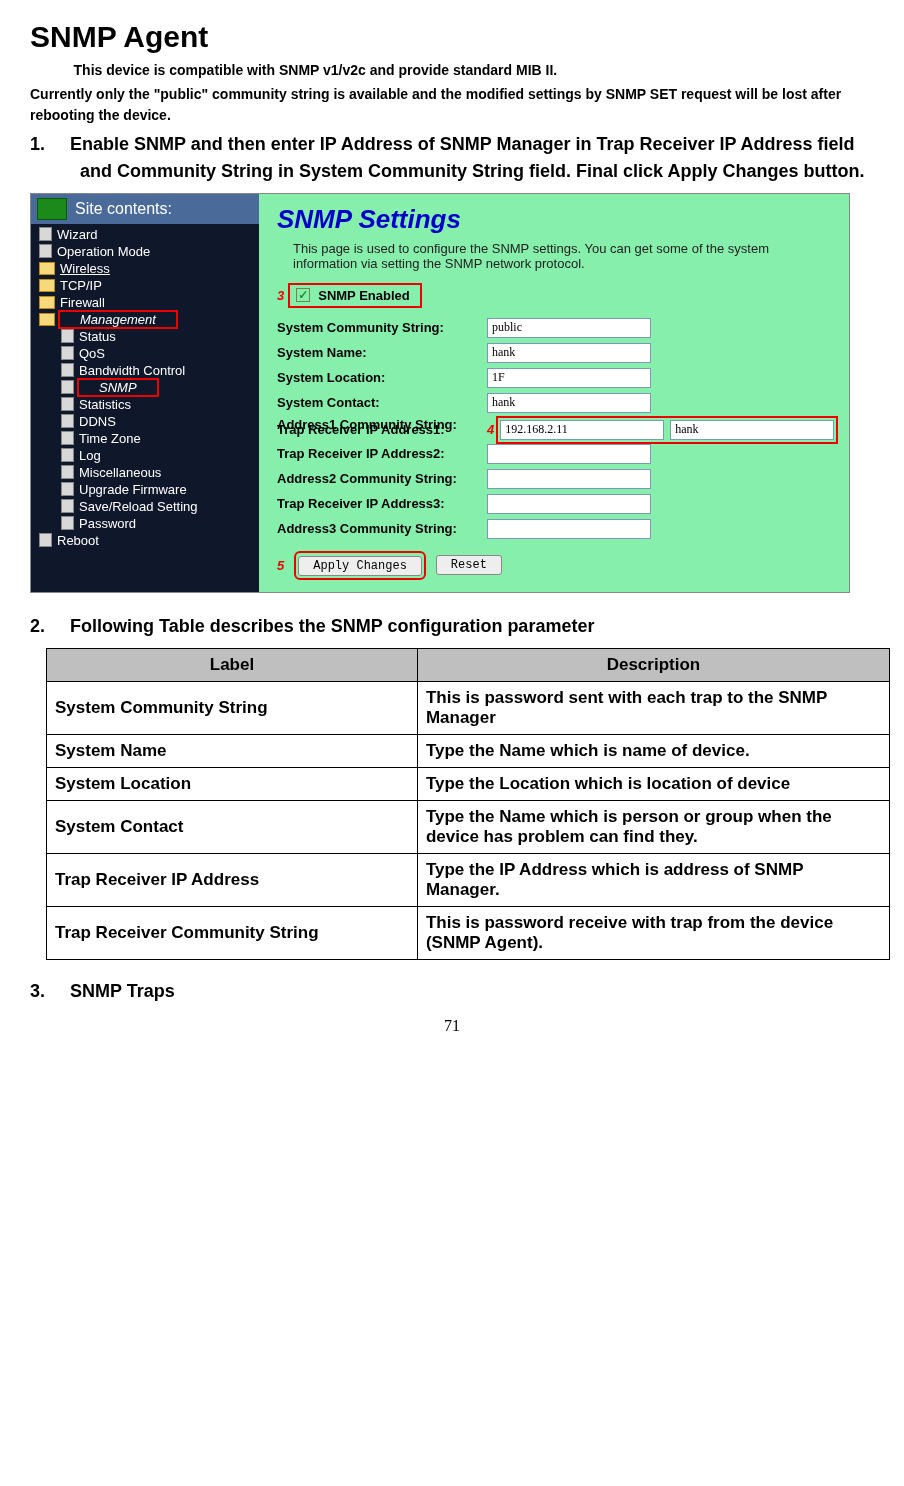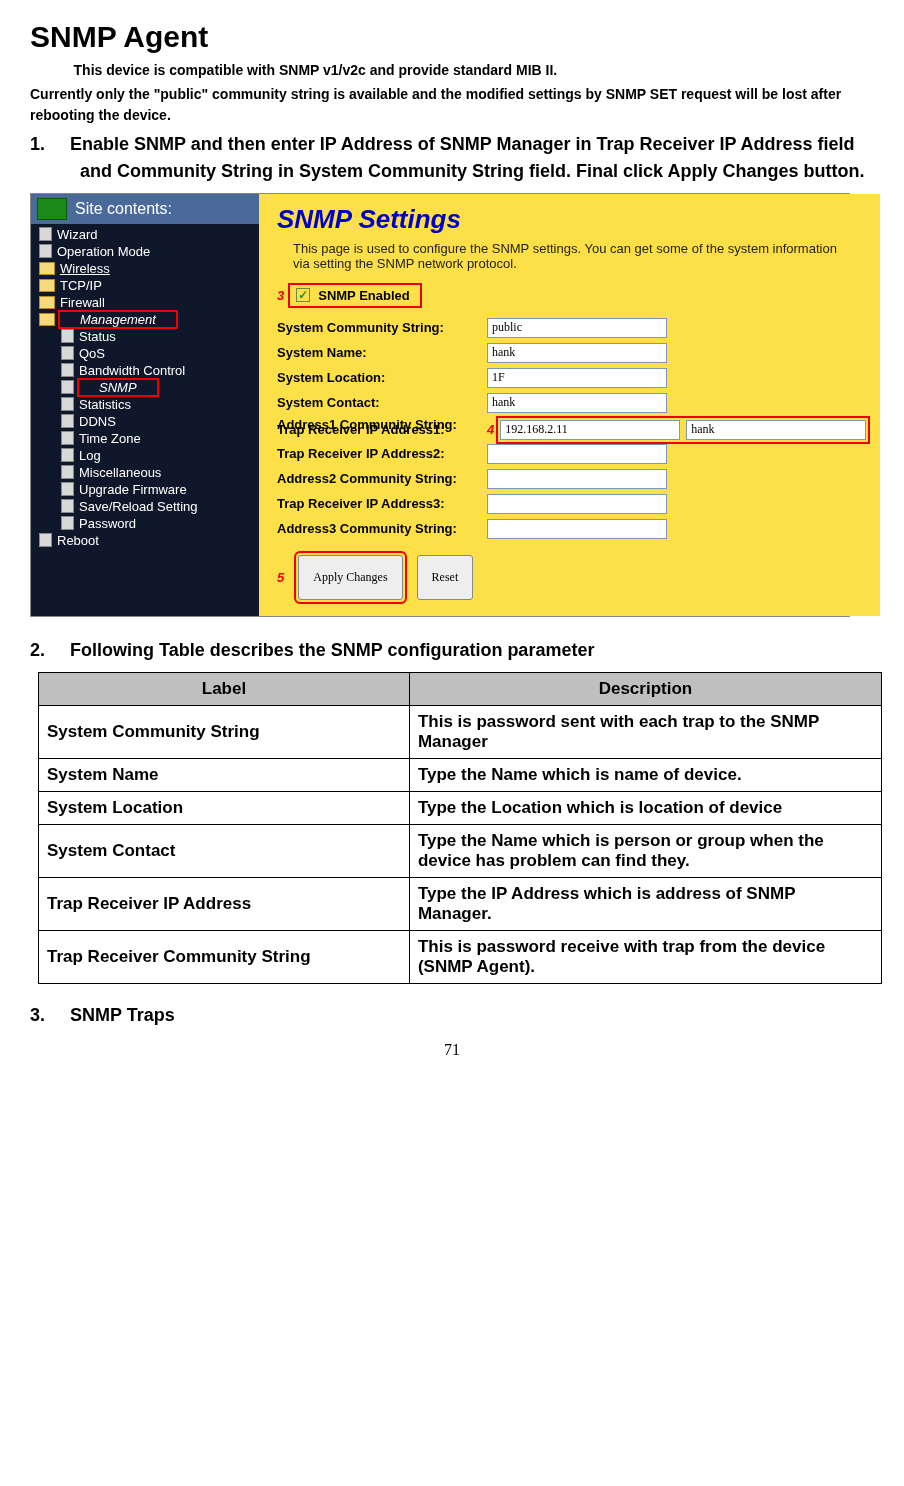--- a/index.html
+++ b/index.html
@@ -83,21 +83,21 @@
   }
   .ic-doc { background: #d8d8d8; border: 1px solid #888; width: 13px; height: 14px; }
   .ic-fld { background: #f6d97a; border: 1px solid #b88a1a; }
   .ic-fld.open { background: #f6d97a; }
   .hi-red { outline: 2px solid #e00; padding: 0 20px; font-style: italic; }
   .underline { text-decoration: underline; }
 
   .content {
     flex: 1;
     padding: 10px 12px 14px 18px;
-    background: #fde047;
+    background: #86efac;
   }
   .snmp-title {
     color: #0000c8;
     font-size: 26px;
     font-style: italic;
     font-weight: 700;
     margin: 0 0 6px;
   }
   .snmp-desc {
     font-size: 13px;
@@ -141,49 +141,49 @@
     align-items: center;
     margin: 5px 0;
     font-size: 13px;
   }
   .form-label {
     width: 210px;
     font-weight: 700;
     color: #000;
   }
   .form-input {
-    width: 180px;
+    width: 164px;
     height: 20px;
     border: 1px solid #7a9ab8;
     font-size: 12px;
     padding: 1px 4px;
     font-family: "Times New Roman", serif;
   }
   .hi-group { outline: 2px solid #e00; padding: 2px; display: inline-block; }
   .btn-row {
     margin-top: 14px;
     display: flex;
     align-items: center;
     gap: 12px;
   }
   .btn {
     font-size: 12px;
-    padding: 14px 14px;
+    padding: 2px 14px;
     border: 1px solid #888;
     background: #eee;
     border-radius: 3px;
-    font-family: Liberation Serif, serif;
+    font-family: Liberation Mono, monospace;
   }
   .btn-hi { outline: 2px solid #e00; padding: 2px; border-radius: 4px; }
 
   
   table.desc {
     border-collapse: collapse;
     width: 100%;
-    margin: 6px 8px 18px;
+    margin: 6px 16px 18px;
     font-size: 17px;
   }
   table.desc th, table.desc td {
     border: 1.5px solid #000;
     padding: 6px 8px;
     text-align: left;
     vertical-align: middle;
   }
   table.desc th {
     background: #bfbfbf;

